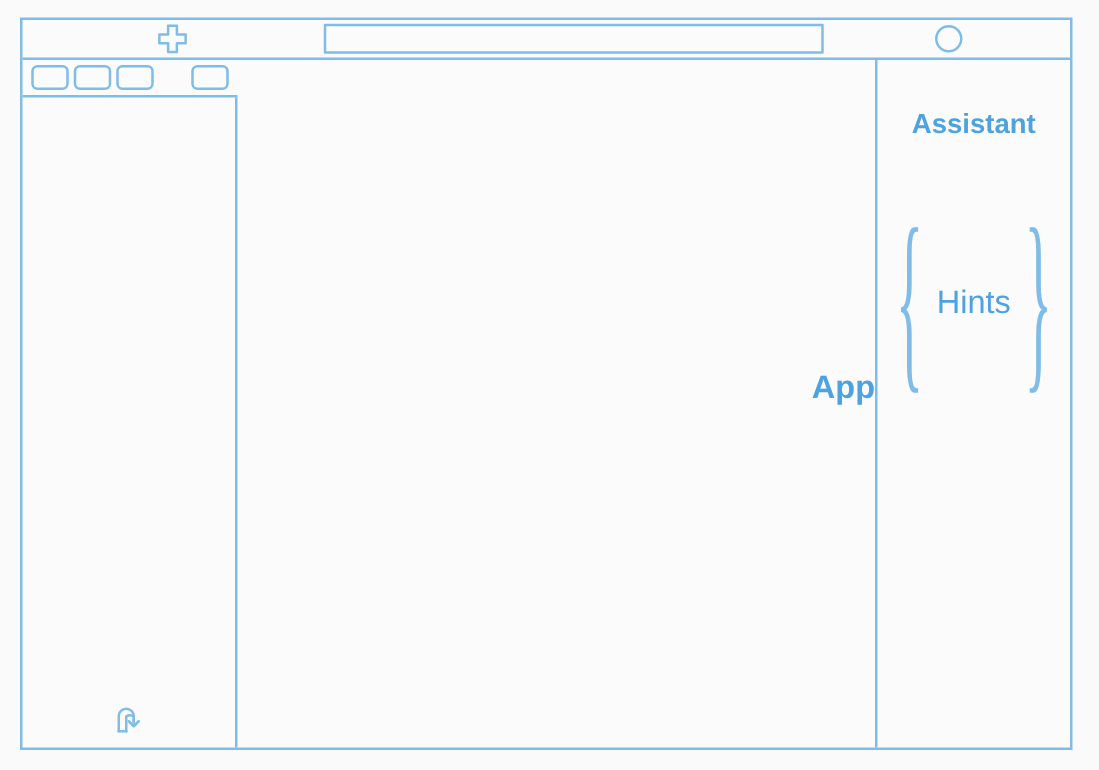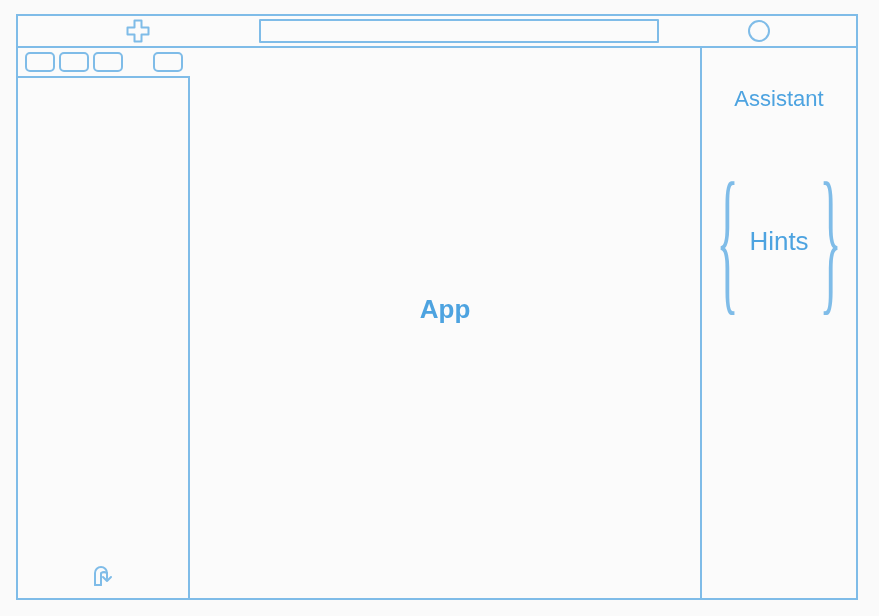--- a/index.html
+++ b/index.html
@@ -145,21 +145,21 @@
   
   #app-area {
     position: absolute;
     left: 172px;
     top: 32px;
     width: 512px;
     height: 550px;
     border-right: 2px solid #7fbce8;
     display: flex;
     align-items: center;
-    justify-content: center;
+    justify-content: flex-end;
   }
 
   #app-label {
     font-size: 26px;
     font-weight: bold;
     color: #4da3e0;
     margin-top: -28px;
   }
 
   
@@ -168,21 +168,21 @@
     left: 684px;
     top: 32px;
     width: 154px;
     height: 550px;
   }
 
   #assistant-title {
     margin-top: 38px;
     text-align: center;
     font-size: 22px;
-    font-weight: normal;
+    font-weight: bold;
     color: #4da3e0;
   }
 
   #hints-block {
     margin-top: 54px;
     display: flex;
     align-items: center;
     justify-content: center;
     height: 150px;
   }

